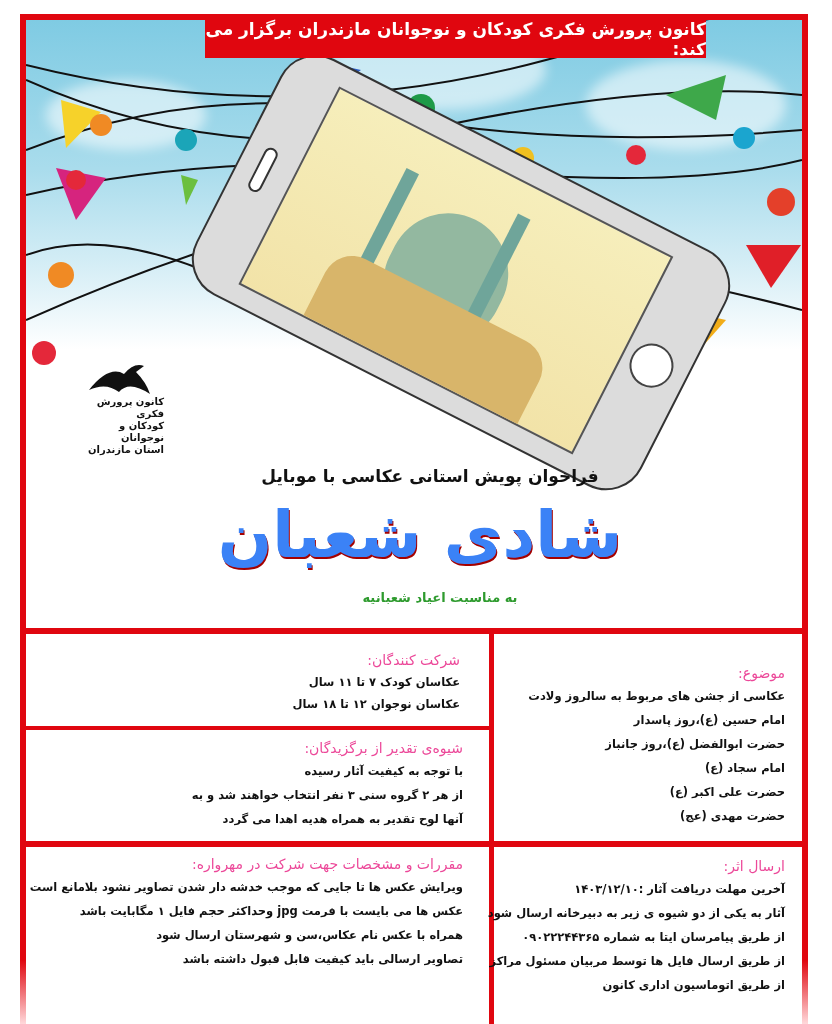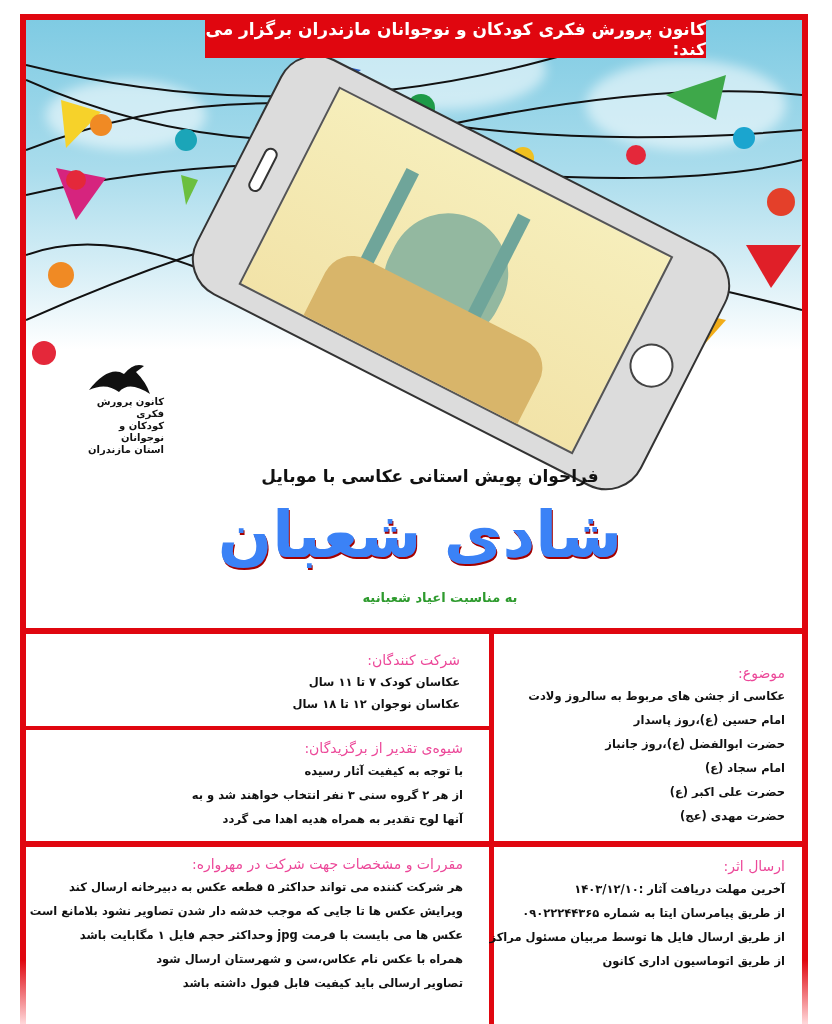--- a/index.html
+++ b/index.html
@@ -161,26 +161,26 @@
 
 <div class="panel" style="left:225px;top:740px;width:238px;">
   <h3>شیوه‌ی تقدیر از برگزیدگان:</h3>
   <p>با توجه به کیفیت آثار رسیده</p>
   <p>از هر ۲ گروه سنی ۳ نفر انتخاب خواهند شد و به</p>
   <p>آنها لوح تقدیر به همراه هدیه اهدا می گردد</p>
 </div>
 
 <div class="panel" style="left:150px;top:856px;width:313px;">
   <h3>مقررات و مشخصات جهت شرکت در مهرواره:</h3>
-  <p>هر شرکت کننده می تواند حداکثر ۵ قطعه عکس به دبیرخانه ارسال کند</p>
   <p>ویرایش عکس ها تا جایی که موجب خدشه دار شدن تصاویر نشود بلامانع است</p>
   <p>عکس ها می بایست با فرمت jpg وحداکثر حجم فایل ۱ مگابایت باشد</p>
   <p>همراه با عکس نام عکاس،سن و شهرستان ارسال شود</p>
   <p>تصاویر ارسالی باید کیفیت قابل قبول داشته باشد</p>
 </div>
 
 <div class="panel" style="left:520px;top:858px;width:265px;">
   <h3>ارسال اثر:</h3>
   <p>آخرین مهلت دریافت آثار :۱۴۰۳/۱۲/۱۰</p>
+  <p>آثار به یکی از دو شیوه ی زیر به دبیرخانه ارسال شود</p>
   <p>از طریق پیامرسان ایتا به شماره ۰۹۰۲۲۲۴۴۳۶۵</p>
   <p>از طریق ارسال فایل ها توسط مربیان مسئول مراکز</p>
   <p>از طریق اتوماسیون اداری کانون</p>
 </div>
 
 </body></html>

